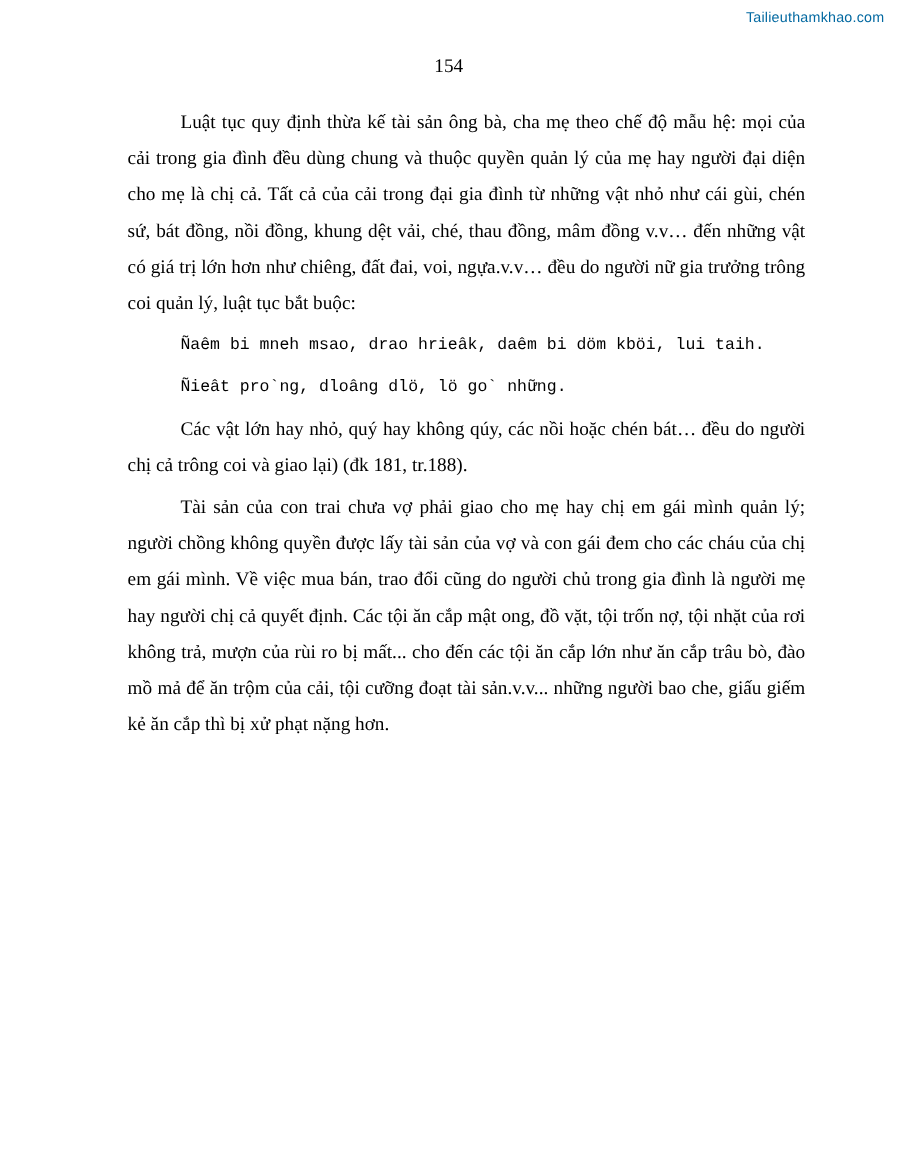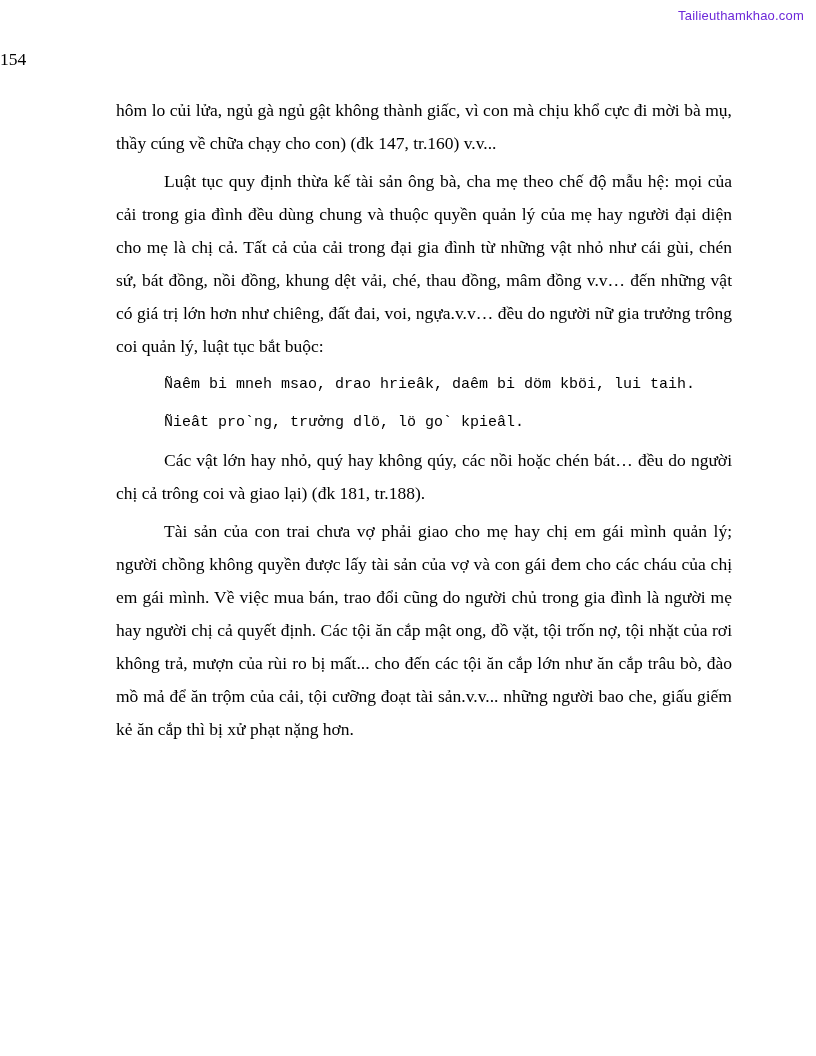--- a/index.html
+++ b/index.html
@@ -14,25 +14,26 @@
     font-family: "Liberation Serif", serif;
     position: relative;
     overflow: hidden;
   }
   .watermark {
     position: absolute;
     top: 8px;
     right: 12px;
     font-family: "Liberation Sans", sans-serif;
     font-size: 13px;
-    color: #6d28d9;
+    color: #0369a1;
     letter-spacing: 0.2px;
   }
   .page-number {
     padding-top: 48px;
+    text-align: center;
     font-size: 17.5px;
     line-height: 22px;
   }
   .content {
     margin: 24px 84px 0 116px;
     font-size: 17.5px;
     line-height: 33px;
     text-align: justify;
   }
   .content p {
@@ -50,26 +51,25 @@
   }
 </style>
 </head>
 <body>
 
 <div class="watermark">Tailieuthamkhao.com</div>
 
 <div class="page-number">154</div>
 
 <main class="content">
-  <p class="body">hôm lo củi lửa, ngủ gà ngủ gật không thành giấc, vì con mà chịu khổ cực đi mời bà mụ, thầy cúng về chữa chạy cho con) (đk 147, tr.160) v.v...</p>
 
 
   <p class="body indent">Luật tục quy định thừa kế tài sản ông bà, cha mẹ theo chế độ mẫu hệ: mọi của cải trong gia đình đều dùng chung và thuộc quyền quản lý của mẹ hay người đại diện cho mẹ là chị cả. Tất cả của cải trong đại gia đình từ những vật nhỏ như cái gùi, chén sứ, bát đồng, nồi đồng, khung dệt vải, ché, thau đồng, mâm đồng v.v… đến những vật có giá trị lớn hơn như chiêng, đất đai, voi, ngựa.v.v… đều do người nữ gia trưởng trông coi quản lý, luật tục bắt buộc:</p>
 
   <p class="quote indent">Ñaêm bi mneh msao, drao hrieâk, daêm bi döm kböi, lui taih.</p>
 
-  <p class="quote indent">Ñieât pro`ng, trưởng dlö, lö go` kpieâl.</p>
+  <p class="quote indent">Ñieât pro`ng, dloâng dlö, lö go` những.</p>
 
 
   <p class="body indent">Các vật lớn hay nhỏ, quý hay không qúy, các nồi hoặc chén bát… đều do người chị cả trông coi và giao lại) (đk 181, tr.188).</p>
 
   <p class="body indent">Tài sản của con trai chưa vợ phải giao cho mẹ hay chị em gái mình quản lý; người chồng không quyền được lấy tài sản của vợ và con gái đem cho các cháu của chị em gái mình. Về việc mua bán, trao đổi cũng do người chủ trong gia đình là người mẹ hay người chị cả quyết định. Các tội ăn cắp mật ong, đồ vặt, tội trốn nợ, tội nhặt của rơi không trả, mượn của rùi ro bị mất... cho đến các tội ăn cắp lớn như ăn cắp trâu bò, đào mồ mả để ăn trộm của cải, tội cưỡng đoạt tài sản.v.v... những người bao che, giấu giếm kẻ ăn cắp thì bị xử phạt nặng hơn.</p>
 </main>
 
 </body></html>

